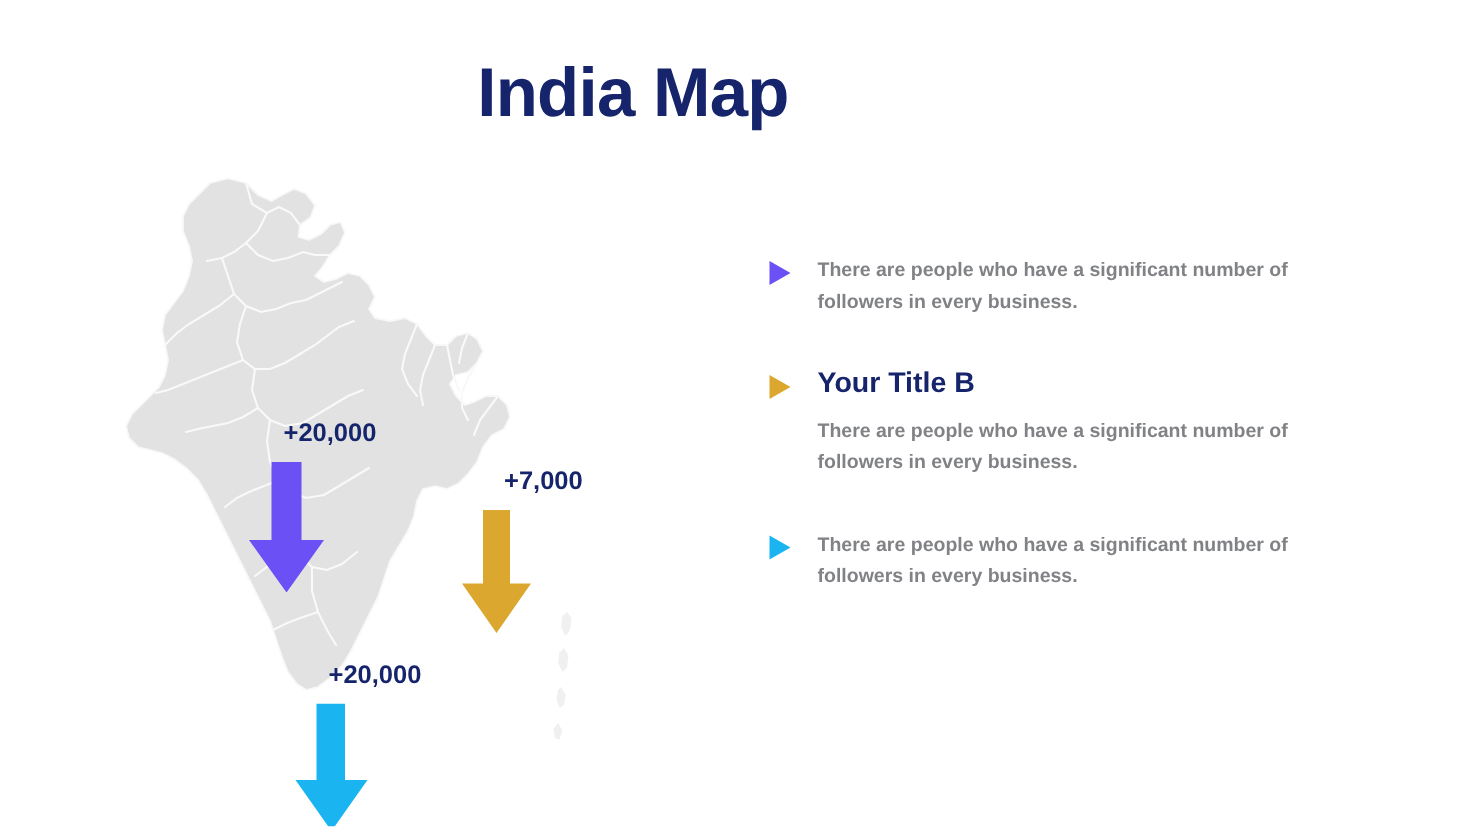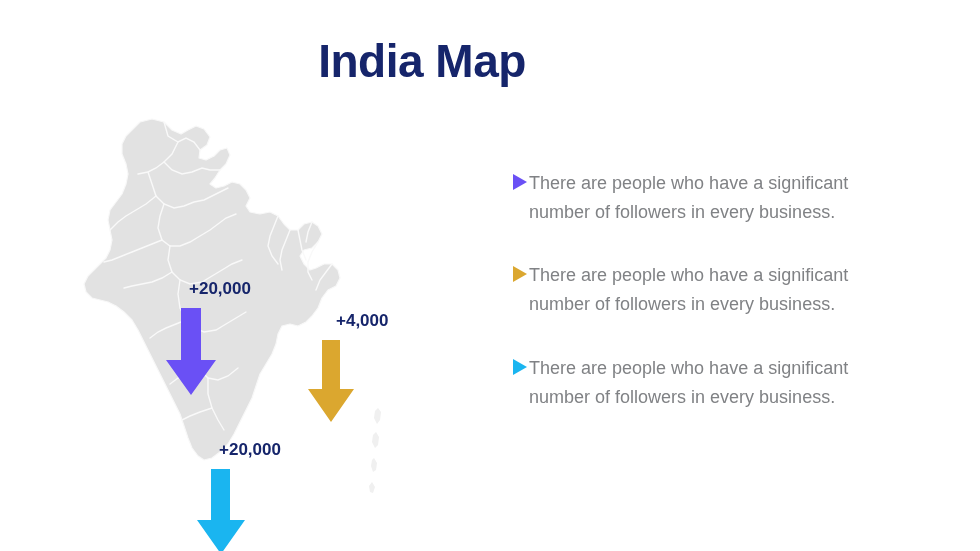--- a/index.html
+++ b/index.html
@@ -97,24 +97,24 @@
   }
   .item-title {
     margin-left: 33px;
     font-size: 19px;
     font-weight: bold;
     color: #16256b;
     line-height: 1.15;
     user-select: none;
   }
   .item-body {
-    margin-left: 17px;
+    margin-left: 33px;
     margin-top: 9px;
-    font-size: 18px;
-    font-weight: normal;
+    font-size: 13px;
+    font-weight: bold;
     color: #808285;
     line-height: 1.62;
     max-width: 372px;
     user-select: none;
   }
 </style>
 </head>
 <body>
 
 <div class="slide">
@@ -176,21 +176,21 @@
     </svg>
 
     <div class="marker marker-a">
       <div class="marker-label">+20,000</div>
       <svg class="arrow-wrap" width="50" height="87" viewBox="0 0 50 87">
         <path d="M15,0 L35,0 L35,52 L50,52 L25,87 L0,52 L15,52 Z" fill="#6a50f5"></path>
       </svg>
     </div>
 
     <div class="marker marker-b">
-      <div class="marker-label">+4,000</div>
+      <div class="marker-label">+7,000</div>
       <svg class="arrow-wrap" width="46" height="82" viewBox="0 0 46 82">
         <path d="M14,0 L32,0 L32,49 L46,49 L23,82 L0,49 L14,49 Z" fill="#dba72f"></path>
       </svg>
     </div>
 
     <div class="marker marker-c">
       <div class="marker-label">+20,000</div>
       <svg class="arrow-wrap" width="48" height="85" viewBox="0 0 48 85">
         <path d="M14,0 L33,0 L33,51 L48,51 L24,85 L0,51 L14,51 Z" fill="#1ab5f0"></path>
       </svg>
@@ -204,20 +204,21 @@
       <svg class="bullet-icon" viewBox="0 0 16 18">
         <path d="M1,1 L15,9 L1,17 Z" fill="#6a50f5"></path>
       </svg>
       <div class="item-body">There are people who have a significant number of followers in every business.</div>
     </div>
 
     <div class="content-item">
       <svg class="bullet-icon" viewBox="0 0 16 18">
         <path d="M1,1 L15,9 L1,17 Z" fill="#dba72f"></path>
       </svg>
+      <div class="item-title">Your Title B</div>
       <div class="item-body">There are people who have a significant number of followers in every business.</div>
     </div>
 
     <div class="content-item">
       <svg class="bullet-icon" viewBox="0 0 16 18">
         <path d="M1,1 L15,9 L1,17 Z" fill="#1ab5f0"></path>
       </svg>
       <div class="item-body">There are people who have a significant number of followers in every business.</div>
     </div>
 

